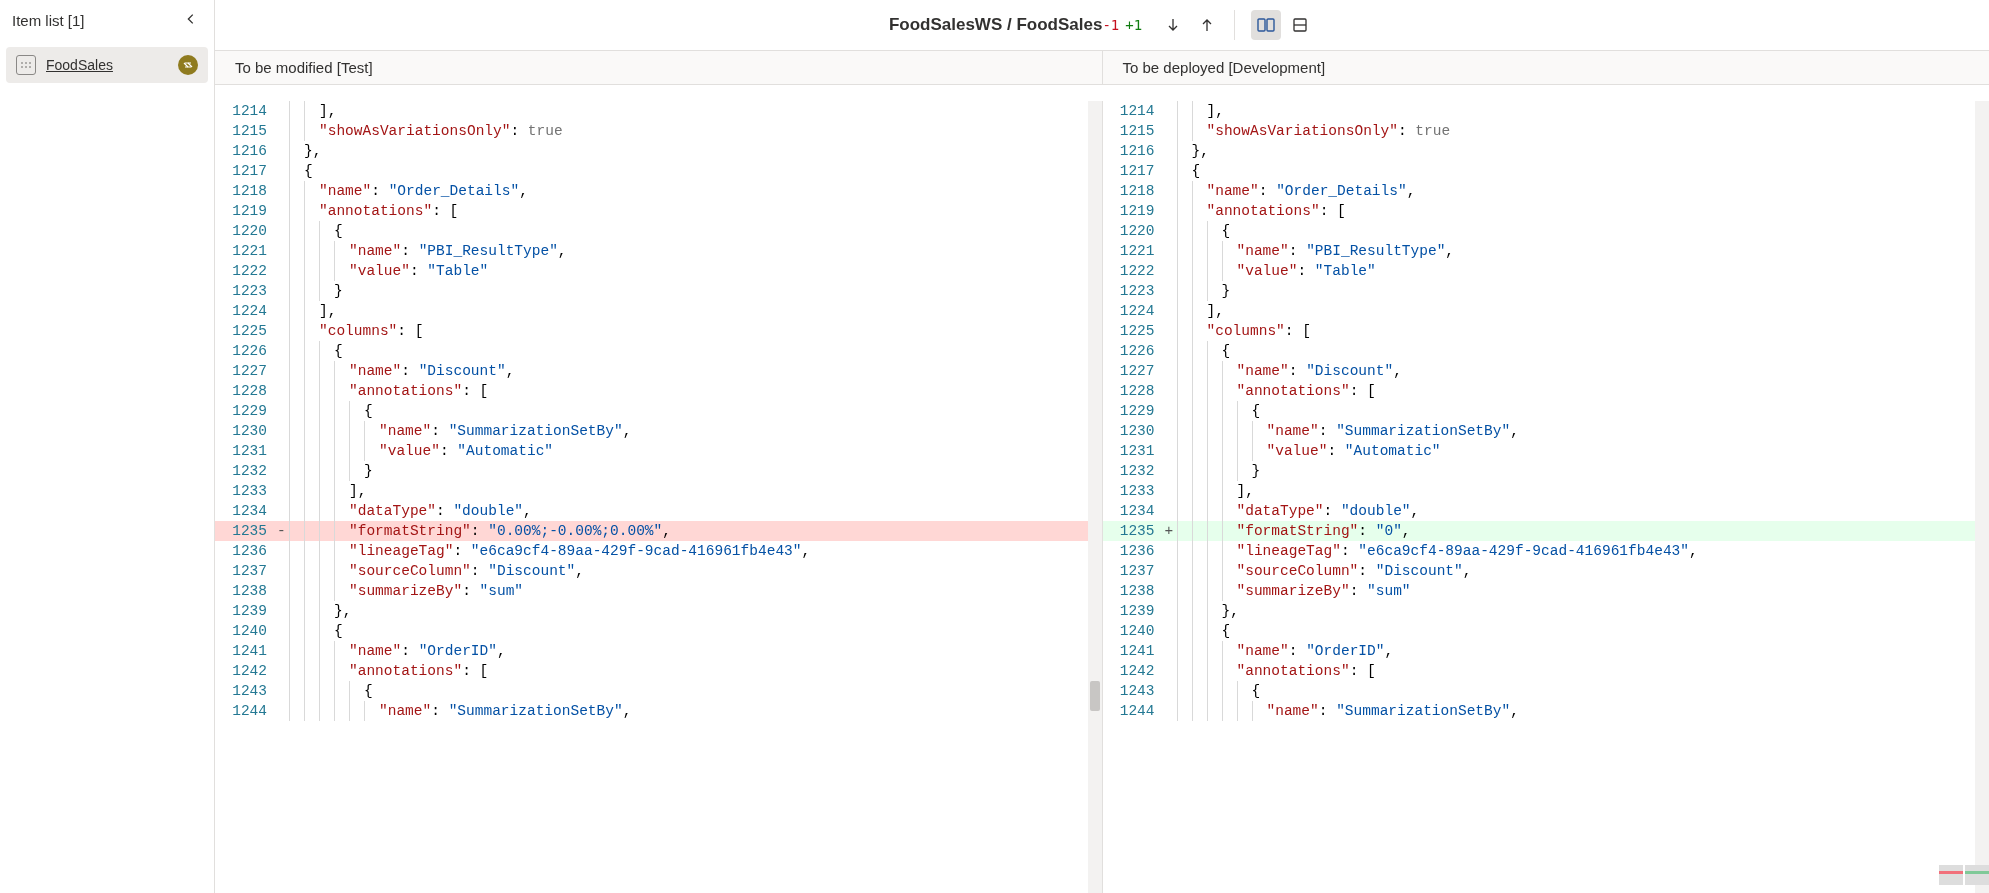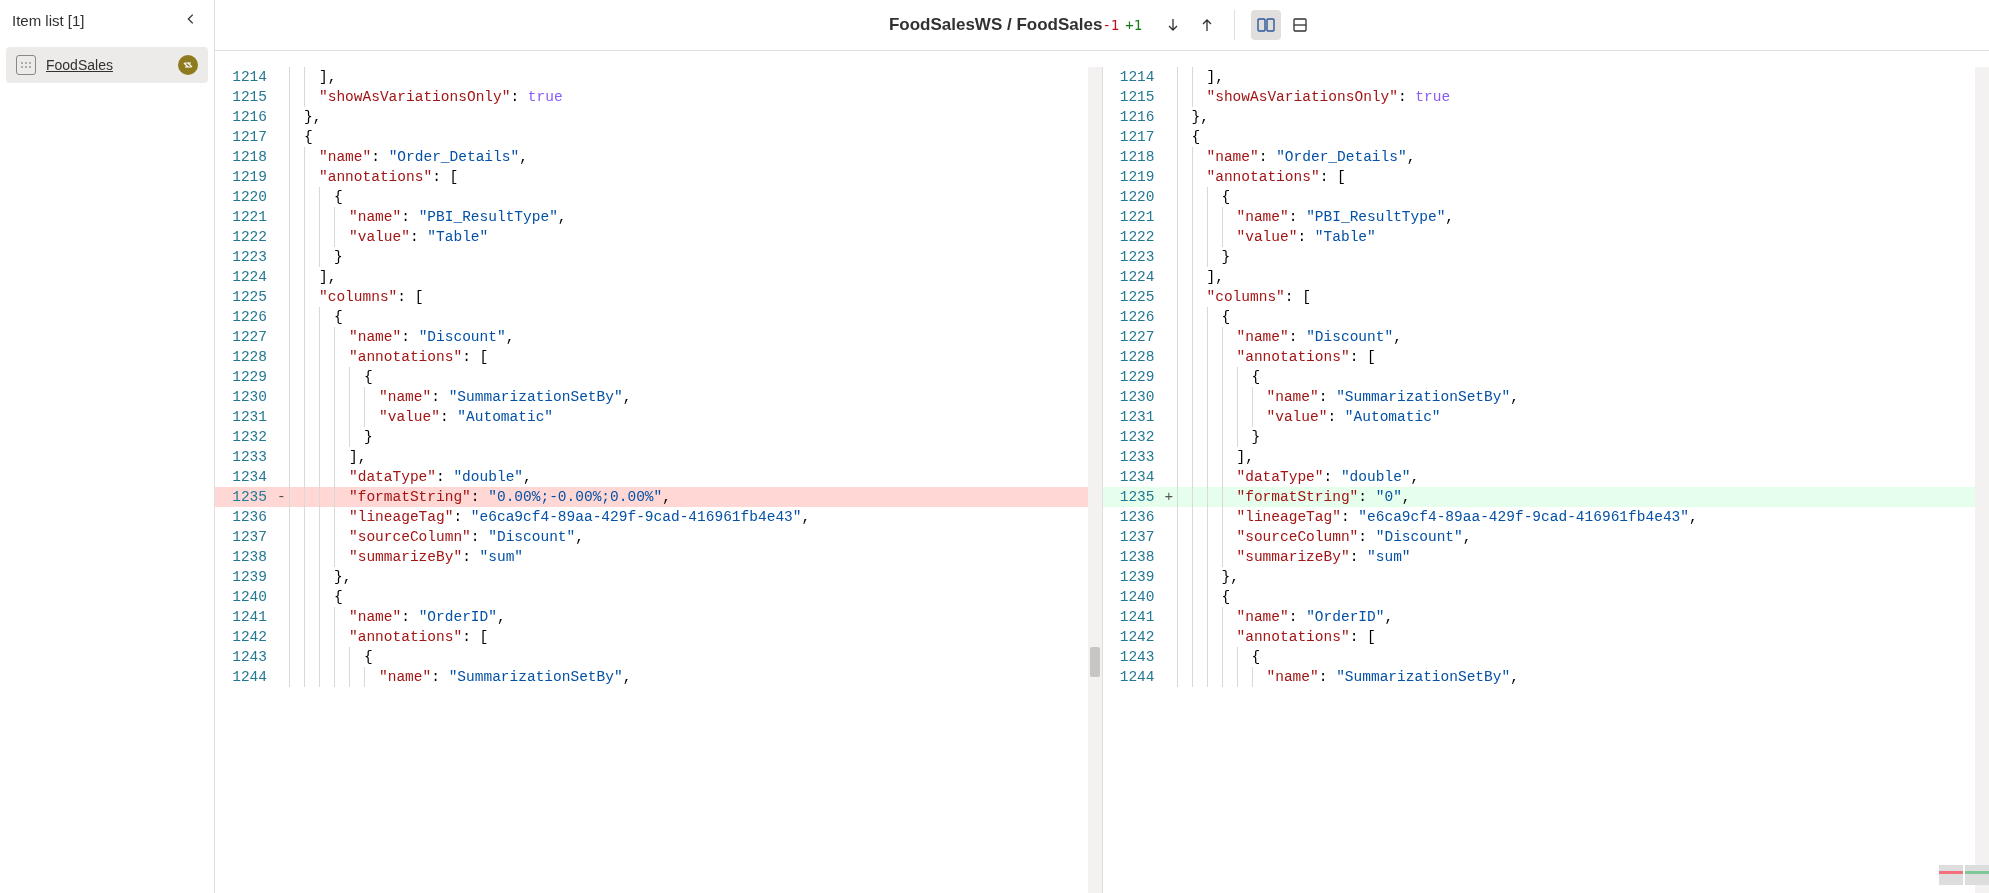--- a/index.html
+++ b/index.html
@@ -44,21 +44,21 @@
 .diff-sign { width: 12px; color: #555; flex-shrink: 0; }
 .indent-guides { display: flex; flex-shrink: 0; }
 .indent-guide { width: 15px; border-left: 1px solid #d9d9d9; height: 20px; }
 .code-content { flex: 1; }
 .code-row.removed { background: #ffd7d5; }
 .code-row.removed .gutter { background: #ffd7d5; }
 .code-row.added { background: #e6ffec; }
 .code-row.added .gutter { background: #e6ffec; }
 .tok-key { color: #a31515; }
 .tok-str { color: #0451a5; }
-.tok-lit { color: #8b5cf6; }
+.tok-lit { color: #737373; }
 .tok-punc { color: #000; }
 
 
 .vscroll { position: absolute; right: 0; top: 0; width: 14px; height: 100%; background: #f3f2f1; }
 .vscroll-thumb { position: absolute; left: 2px; right: 2px; background: #c8c6c4; border-radius: 2px; }
 .minimap { position: absolute; right: 0; bottom: 8px; width: 50px; height: 20px; display: flex; gap: 2px; }
 .minimap .mm-left, .minimap .mm-right { flex: 1; background: #ddd; position: relative; }
 .minimap .mm-mark-red { position: absolute; left: 0; right: 0; height: 3px; background: #f1707b; top: 30%; }
 .minimap .mm-mark-green { position: absolute; left: 0; right: 0; height: 3px; background: #7fc998; top: 30%; }
 </style>
@@ -130,20 +130,24 @@
           <div class="icon-btn">
             <svg width="16" height="16" viewBox="0 0 16 16">
                 <rect x="2" y="2" width="12" height="12" rx="1" fill="none" stroke="#323130" stroke-width="1.3"></rect>
                 <line x1="2" y1="8" x2="14" y2="8" stroke="#323130" stroke-width="1.3"></line>
               </svg>
           </div>
         </div>
       </div>
     </div>
 
+    <div class="panes-header">
+      <div class="pane-header-cell">To be modified [Test]</div>
+      <div class="pane-header-cell">To be deployed [Development]</div>
+    </div>
 
     <div class="diff-area">
       <div class="pane">
         <div class="code-lines" id="left-lines"><div class="code-row"><div class="gutter">1214</div><div class="diff-sign"></div><div class="indent-guides"><div class="indent-guide"></div><div class="indent-guide"></div></div><div class="code-content"><span class="tok-punc">],</span></div></div><div class="code-row"><div class="gutter">1215</div><div class="diff-sign"></div><div class="indent-guides"><div class="indent-guide"></div><div class="indent-guide"></div></div><div class="code-content"><span class="tok-key">"showAsVariationsOnly"</span><span class="tok-punc">: </span><span class="tok-lit">true</span></div></div><div class="code-row"><div class="gutter">1216</div><div class="diff-sign"></div><div class="indent-guides"><div class="indent-guide"></div></div><div class="code-content"><span class="tok-punc">},</span></div></div><div class="code-row"><div class="gutter">1217</div><div class="diff-sign"></div><div class="indent-guides"><div class="indent-guide"></div></div><div class="code-content"><span class="tok-punc">{</span></div></div><div class="code-row"><div class="gutter">1218</div><div class="diff-sign"></div><div class="indent-guides"><div class="indent-guide"></div><div class="indent-guide"></div></div><div class="code-content"><span class="tok-key">"name"</span><span class="tok-punc">: </span><span class="tok-str">"Order_Details"</span><span class="tok-punc">,</span></div></div><div class="code-row"><div class="gutter">1219</div><div class="diff-sign"></div><div class="indent-guides"><div class="indent-guide"></div><div class="indent-guide"></div></div><div class="code-content"><span class="tok-key">"annotations"</span><span class="tok-punc">: [</span></div></div><div class="code-row"><div class="gutter">1220</div><div class="diff-sign"></div><div class="indent-guides"><div class="indent-guide"></div><div class="indent-guide"></div><div class="indent-guide"></div></div><div class="code-content"><span class="tok-punc">{</span></div></div><div class="code-row"><div class="gutter">1221</div><div class="diff-sign"></div><div class="indent-guides"><div class="indent-guide"></div><div class="indent-guide"></div><div class="indent-guide"></div><div class="indent-guide"></div></div><div class="code-content"><span class="tok-key">"name"</span><span class="tok-punc">: </span><span class="tok-str">"PBI_ResultType"</span><span class="tok-punc">,</span></div></div><div class="code-row"><div class="gutter">1222</div><div class="diff-sign"></div><div class="indent-guides"><div class="indent-guide"></div><div class="indent-guide"></div><div class="indent-guide"></div><div class="indent-guide"></div></div><div class="code-content"><span class="tok-key">"value"</span><span class="tok-punc">: </span><span class="tok-str">"Table"</span></div></div><div class="code-row"><div class="gutter">1223</div><div class="diff-sign"></div><div class="indent-guides"><div class="indent-guide"></div><div class="indent-guide"></div><div class="indent-guide"></div></div><div class="code-content"><span class="tok-punc">}</span></div></div><div class="code-row"><div class="gutter">1224</div><div class="diff-sign"></div><div class="indent-guides"><div class="indent-guide"></div><div class="indent-guide"></div></div><div class="code-content"><span class="tok-punc">],</span></div></div><div class="code-row"><div class="gutter">1225</div><div class="diff-sign"></div><div class="indent-guides"><div class="indent-guide"></div><div class="indent-guide"></div></div><div class="code-content"><span class="tok-key">"columns"</span><span class="tok-punc">: [</span></div></div><div class="code-row"><div class="gutter">1226</div><div class="diff-sign"></div><div class="indent-guides"><div class="indent-guide"></div><div class="indent-guide"></div><div class="indent-guide"></div></div><div class="code-content"><span class="tok-punc">{</span></div></div><div class="code-row"><div class="gutter">1227</div><div class="diff-sign"></div><div class="indent-guides"><div class="indent-guide"></div><div class="indent-guide"></div><div class="indent-guide"></div><div class="indent-guide"></div></div><div class="code-content"><span class="tok-key">"name"</span><span class="tok-punc">: </span><span class="tok-str">"Discount"</span><span class="tok-punc">,</span></div></div><div class="code-row"><div class="gutter">1228</div><div class="diff-sign"></div><div class="indent-guides"><div class="indent-guide"></div><div class="indent-guide"></div><div class="indent-guide"></div><div class="indent-guide"></div></div><div class="code-content"><span class="tok-key">"annotations"</span><span class="tok-punc">: [</span></div></div><div class="code-row"><div class="gutter">1229</div><div class="diff-sign"></div><div class="indent-guides"><div class="indent-guide"></div><div class="indent-guide"></div><div class="indent-guide"></div><div class="indent-guide"></div><div class="indent-guide"></div></div><div class="code-content"><span class="tok-punc">{</span></div></div><div class="code-row"><div class="gutter">1230</div><div class="diff-sign"></div><div class="indent-guides"><div class="indent-guide"></div><div class="indent-guide"></div><div class="indent-guide"></div><div class="indent-guide"></div><div class="indent-guide"></div><div class="indent-guide"></div></div><div class="code-content"><span class="tok-key">"name"</span><span class="tok-punc">: </span><span class="tok-str">"SummarizationSetBy"</span><span class="tok-punc">,</span></div></div><div class="code-row"><div class="gutter">1231</div><div class="diff-sign"></div><div class="indent-guides"><div class="indent-guide"></div><div class="indent-guide"></div><div class="indent-guide"></div><div class="indent-guide"></div><div class="indent-guide"></div><div class="indent-guide"></div></div><div class="code-content"><span class="tok-key">"value"</span><span class="tok-punc">: </span><span class="tok-str">"Automatic"</span></div></div><div class="code-row"><div class="gutter">1232</div><div class="diff-sign"></div><div class="indent-guides"><div class="indent-guide"></div><div class="indent-guide"></div><div class="indent-guide"></div><div class="indent-guide"></div><div class="indent-guide"></div></div><div class="code-content"><span class="tok-punc">}</span></div></div><div class="code-row"><div class="gutter">1233</div><div class="diff-sign"></div><div class="indent-guides"><div class="indent-guide"></div><div class="indent-guide"></div><div class="indent-guide"></div><div class="indent-guide"></div></div><div class="code-content"><span class="tok-punc">],</span></div></div><div class="code-row"><div class="gutter">1234</div><div class="diff-sign"></div><div class="indent-guides"><div class="indent-guide"></div><div class="indent-guide"></div><div class="indent-guide"></div><div class="indent-guide"></div></div><div class="code-content"><span class="tok-key">"dataType"</span><span class="tok-punc">: </span><span class="tok-str">"double"</span><span class="tok-punc">,</span></div></div><div class="code-row removed"><div class="gutter">1235</div><div class="diff-sign">-</div><div class="indent-guides"><div class="indent-guide"></div><div class="indent-guide"></div><div class="indent-guide"></div><div class="indent-guide"></div></div><div class="code-content"><span class="tok-key">"formatString"</span><span class="tok-punc">: </span><span class="tok-str">"0.00%;-0.00%;0.00%"</span><span class="tok-punc">,</span></div></div><div class="code-row"><div class="gutter">1236</div><div class="diff-sign"></div><div class="indent-guides"><div class="indent-guide"></div><div class="indent-guide"></div><div class="indent-guide"></div><div class="indent-guide"></div></div><div class="code-content"><span class="tok-key">"lineageTag"</span><span class="tok-punc">: </span><span class="tok-str">"e6ca9cf4-89aa-429f-9cad-416961fb4e43"</span><span class="tok-punc">,</span></div></div><div class="code-row"><div class="gutter">1237</div><div class="diff-sign"></div><div class="indent-guides"><div class="indent-guide"></div><div class="indent-guide"></div><div class="indent-guide"></div><div class="indent-guide"></div></div><div class="code-content"><span class="tok-key">"sourceColumn"</span><span class="tok-punc">: </span><span class="tok-str">"Discount"</span><span class="tok-punc">,</span></div></div><div class="code-row"><div class="gutter">1238</div><div class="diff-sign"></div><div class="indent-guides"><div class="indent-guide"></div><div class="indent-guide"></div><div class="indent-guide"></div><div class="indent-guide"></div></div><div class="code-content"><span class="tok-key">"summarizeBy"</span><span class="tok-punc">: </span><span class="tok-str">"sum"</span></div></div><div class="code-row"><div class="gutter">1239</div><div class="diff-sign"></div><div class="indent-guides"><div class="indent-guide"></div><div class="indent-guide"></div><div class="indent-guide"></div></div><div class="code-content"><span class="tok-punc">},</span></div></div><div class="code-row"><div class="gutter">1240</div><div class="diff-sign"></div><div class="indent-guides"><div class="indent-guide"></div><div class="indent-guide"></div><div class="indent-guide"></div></div><div class="code-content"><span class="tok-punc">{</span></div></div><div class="code-row"><div class="gutter">1241</div><div class="diff-sign"></div><div class="indent-guides"><div class="indent-guide"></div><div class="indent-guide"></div><div class="indent-guide"></div><div class="indent-guide"></div></div><div class="code-content"><span class="tok-key">"name"</span><span class="tok-punc">: </span><span class="tok-str">"OrderID"</span><span class="tok-punc">,</span></div></div><div class="code-row"><div class="gutter">1242</div><div class="diff-sign"></div><div class="indent-guides"><div class="indent-guide"></div><div class="indent-guide"></div><div class="indent-guide"></div><div class="indent-guide"></div></div><div class="code-content"><span class="tok-key">"annotations"</span><span class="tok-punc">: [</span></div></div><div class="code-row"><div class="gutter">1243</div><div class="diff-sign"></div><div class="indent-guides"><div class="indent-guide"></div><div class="indent-guide"></div><div class="indent-guide"></div><div class="indent-guide"></div><div class="indent-guide"></div></div><div class="code-content"><span class="tok-punc">{</span></div></div><div class="code-row"><div class="gutter">1244</div><div class="diff-sign"></div><div class="indent-guides"><div class="indent-guide"></div><div class="indent-guide"></div><div class="indent-guide"></div><div class="indent-guide"></div><div class="indent-guide"></div><div class="indent-guide"></div></div><div class="code-content"><span class="tok-key">"name"</span><span class="tok-punc">: </span><span class="tok-str">"SummarizationSetBy"</span><span class="tok-punc">,</span></div></div></div>
         <div class="vscroll">
           <div class="vscroll-thumb" style="top:580px;height:30px;"></div>
         </div>
       </div>
       <div class="pane">
         <div class="code-lines" id="right-lines"><div class="code-row"><div class="gutter">1214</div><div class="diff-sign"></div><div class="indent-guides"><div class="indent-guide"></div><div class="indent-guide"></div></div><div class="code-content"><span class="tok-punc">],</span></div></div><div class="code-row"><div class="gutter">1215</div><div class="diff-sign"></div><div class="indent-guides"><div class="indent-guide"></div><div class="indent-guide"></div></div><div class="code-content"><span class="tok-key">"showAsVariationsOnly"</span><span class="tok-punc">: </span><span class="tok-lit">true</span></div></div><div class="code-row"><div class="gutter">1216</div><div class="diff-sign"></div><div class="indent-guides"><div class="indent-guide"></div></div><div class="code-content"><span class="tok-punc">},</span></div></div><div class="code-row"><div class="gutter">1217</div><div class="diff-sign"></div><div class="indent-guides"><div class="indent-guide"></div></div><div class="code-content"><span class="tok-punc">{</span></div></div><div class="code-row"><div class="gutter">1218</div><div class="diff-sign"></div><div class="indent-guides"><div class="indent-guide"></div><div class="indent-guide"></div></div><div class="code-content"><span class="tok-key">"name"</span><span class="tok-punc">: </span><span class="tok-str">"Order_Details"</span><span class="tok-punc">,</span></div></div><div class="code-row"><div class="gutter">1219</div><div class="diff-sign"></div><div class="indent-guides"><div class="indent-guide"></div><div class="indent-guide"></div></div><div class="code-content"><span class="tok-key">"annotations"</span><span class="tok-punc">: [</span></div></div><div class="code-row"><div class="gutter">1220</div><div class="diff-sign"></div><div class="indent-guides"><div class="indent-guide"></div><div class="indent-guide"></div><div class="indent-guide"></div></div><div class="code-content"><span class="tok-punc">{</span></div></div><div class="code-row"><div class="gutter">1221</div><div class="diff-sign"></div><div class="indent-guides"><div class="indent-guide"></div><div class="indent-guide"></div><div class="indent-guide"></div><div class="indent-guide"></div></div><div class="code-content"><span class="tok-key">"name"</span><span class="tok-punc">: </span><span class="tok-str">"PBI_ResultType"</span><span class="tok-punc">,</span></div></div><div class="code-row"><div class="gutter">1222</div><div class="diff-sign"></div><div class="indent-guides"><div class="indent-guide"></div><div class="indent-guide"></div><div class="indent-guide"></div><div class="indent-guide"></div></div><div class="code-content"><span class="tok-key">"value"</span><span class="tok-punc">: </span><span class="tok-str">"Table"</span></div></div><div class="code-row"><div class="gutter">1223</div><div class="diff-sign"></div><div class="indent-guides"><div class="indent-guide"></div><div class="indent-guide"></div><div class="indent-guide"></div></div><div class="code-content"><span class="tok-punc">}</span></div></div><div class="code-row"><div class="gutter">1224</div><div class="diff-sign"></div><div class="indent-guides"><div class="indent-guide"></div><div class="indent-guide"></div></div><div class="code-content"><span class="tok-punc">],</span></div></div><div class="code-row"><div class="gutter">1225</div><div class="diff-sign"></div><div class="indent-guides"><div class="indent-guide"></div><div class="indent-guide"></div></div><div class="code-content"><span class="tok-key">"columns"</span><span class="tok-punc">: [</span></div></div><div class="code-row"><div class="gutter">1226</div><div class="diff-sign"></div><div class="indent-guides"><div class="indent-guide"></div><div class="indent-guide"></div><div class="indent-guide"></div></div><div class="code-content"><span class="tok-punc">{</span></div></div><div class="code-row"><div class="gutter">1227</div><div class="diff-sign"></div><div class="indent-guides"><div class="indent-guide"></div><div class="indent-guide"></div><div class="indent-guide"></div><div class="indent-guide"></div></div><div class="code-content"><span class="tok-key">"name"</span><span class="tok-punc">: </span><span class="tok-str">"Discount"</span><span class="tok-punc">,</span></div></div><div class="code-row"><div class="gutter">1228</div><div class="diff-sign"></div><div class="indent-guides"><div class="indent-guide"></div><div class="indent-guide"></div><div class="indent-guide"></div><div class="indent-guide"></div></div><div class="code-content"><span class="tok-key">"annotations"</span><span class="tok-punc">: [</span></div></div><div class="code-row"><div class="gutter">1229</div><div class="diff-sign"></div><div class="indent-guides"><div class="indent-guide"></div><div class="indent-guide"></div><div class="indent-guide"></div><div class="indent-guide"></div><div class="indent-guide"></div></div><div class="code-content"><span class="tok-punc">{</span></div></div><div class="code-row"><div class="gutter">1230</div><div class="diff-sign"></div><div class="indent-guides"><div class="indent-guide"></div><div class="indent-guide"></div><div class="indent-guide"></div><div class="indent-guide"></div><div class="indent-guide"></div><div class="indent-guide"></div></div><div class="code-content"><span class="tok-key">"name"</span><span class="tok-punc">: </span><span class="tok-str">"SummarizationSetBy"</span><span class="tok-punc">,</span></div></div><div class="code-row"><div class="gutter">1231</div><div class="diff-sign"></div><div class="indent-guides"><div class="indent-guide"></div><div class="indent-guide"></div><div class="indent-guide"></div><div class="indent-guide"></div><div class="indent-guide"></div><div class="indent-guide"></div></div><div class="code-content"><span class="tok-key">"value"</span><span class="tok-punc">: </span><span class="tok-str">"Automatic"</span></div></div><div class="code-row"><div class="gutter">1232</div><div class="diff-sign"></div><div class="indent-guides"><div class="indent-guide"></div><div class="indent-guide"></div><div class="indent-guide"></div><div class="indent-guide"></div><div class="indent-guide"></div></div><div class="code-content"><span class="tok-punc">}</span></div></div><div class="code-row"><div class="gutter">1233</div><div class="diff-sign"></div><div class="indent-guides"><div class="indent-guide"></div><div class="indent-guide"></div><div class="indent-guide"></div><div class="indent-guide"></div></div><div class="code-content"><span class="tok-punc">],</span></div></div><div class="code-row"><div class="gutter">1234</div><div class="diff-sign"></div><div class="indent-guides"><div class="indent-guide"></div><div class="indent-guide"></div><div class="indent-guide"></div><div class="indent-guide"></div></div><div class="code-content"><span class="tok-key">"dataType"</span><span class="tok-punc">: </span><span class="tok-str">"double"</span><span class="tok-punc">,</span></div></div><div class="code-row added"><div class="gutter">1235</div><div class="diff-sign">+</div><div class="indent-guides"><div class="indent-guide"></div><div class="indent-guide"></div><div class="indent-guide"></div><div class="indent-guide"></div></div><div class="code-content"><span class="tok-key">"formatString"</span><span class="tok-punc">: </span><span class="tok-str">"0"</span><span class="tok-punc">,</span></div></div><div class="code-row"><div class="gutter">1236</div><div class="diff-sign"></div><div class="indent-guides"><div class="indent-guide"></div><div class="indent-guide"></div><div class="indent-guide"></div><div class="indent-guide"></div></div><div class="code-content"><span class="tok-key">"lineageTag"</span><span class="tok-punc">: </span><span class="tok-str">"e6ca9cf4-89aa-429f-9cad-416961fb4e43"</span><span class="tok-punc">,</span></div></div><div class="code-row"><div class="gutter">1237</div><div class="diff-sign"></div><div class="indent-guides"><div class="indent-guide"></div><div class="indent-guide"></div><div class="indent-guide"></div><div class="indent-guide"></div></div><div class="code-content"><span class="tok-key">"sourceColumn"</span><span class="tok-punc">: </span><span class="tok-str">"Discount"</span><span class="tok-punc">,</span></div></div><div class="code-row"><div class="gutter">1238</div><div class="diff-sign"></div><div class="indent-guides"><div class="indent-guide"></div><div class="indent-guide"></div><div class="indent-guide"></div><div class="indent-guide"></div></div><div class="code-content"><span class="tok-key">"summarizeBy"</span><span class="tok-punc">: </span><span class="tok-str">"sum"</span></div></div><div class="code-row"><div class="gutter">1239</div><div class="diff-sign"></div><div class="indent-guides"><div class="indent-guide"></div><div class="indent-guide"></div><div class="indent-guide"></div></div><div class="code-content"><span class="tok-punc">},</span></div></div><div class="code-row"><div class="gutter">1240</div><div class="diff-sign"></div><div class="indent-guides"><div class="indent-guide"></div><div class="indent-guide"></div><div class="indent-guide"></div></div><div class="code-content"><span class="tok-punc">{</span></div></div><div class="code-row"><div class="gutter">1241</div><div class="diff-sign"></div><div class="indent-guides"><div class="indent-guide"></div><div class="indent-guide"></div><div class="indent-guide"></div><div class="indent-guide"></div></div><div class="code-content"><span class="tok-key">"name"</span><span class="tok-punc">: </span><span class="tok-str">"OrderID"</span><span class="tok-punc">,</span></div></div><div class="code-row"><div class="gutter">1242</div><div class="diff-sign"></div><div class="indent-guides"><div class="indent-guide"></div><div class="indent-guide"></div><div class="indent-guide"></div><div class="indent-guide"></div></div><div class="code-content"><span class="tok-key">"annotations"</span><span class="tok-punc">: [</span></div></div><div class="code-row"><div class="gutter">1243</div><div class="diff-sign"></div><div class="indent-guides"><div class="indent-guide"></div><div class="indent-guide"></div><div class="indent-guide"></div><div class="indent-guide"></div><div class="indent-guide"></div></div><div class="code-content"><span class="tok-punc">{</span></div></div><div class="code-row"><div class="gutter">1244</div><div class="diff-sign"></div><div class="indent-guides"><div class="indent-guide"></div><div class="indent-guide"></div><div class="indent-guide"></div><div class="indent-guide"></div><div class="indent-guide"></div><div class="indent-guide"></div></div><div class="code-content"><span class="tok-key">"name"</span><span class="tok-punc">: </span><span class="tok-str">"SummarizationSetBy"</span><span class="tok-punc">,</span></div></div></div>

